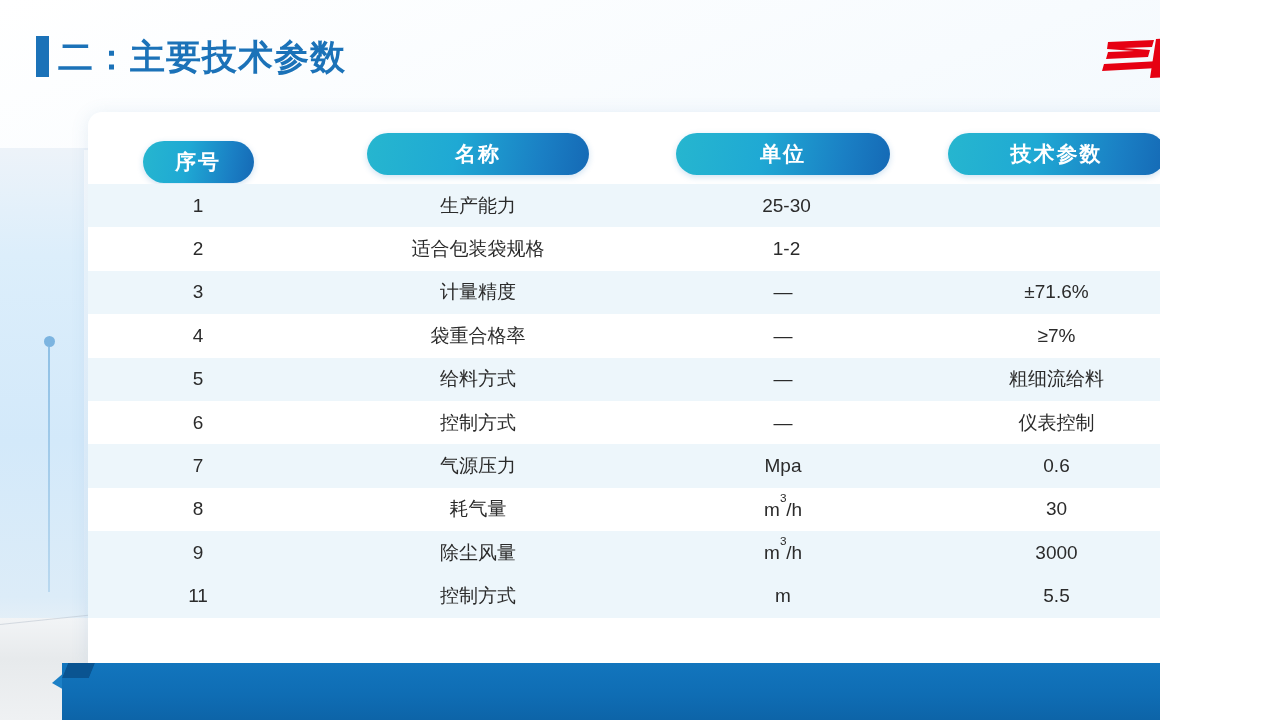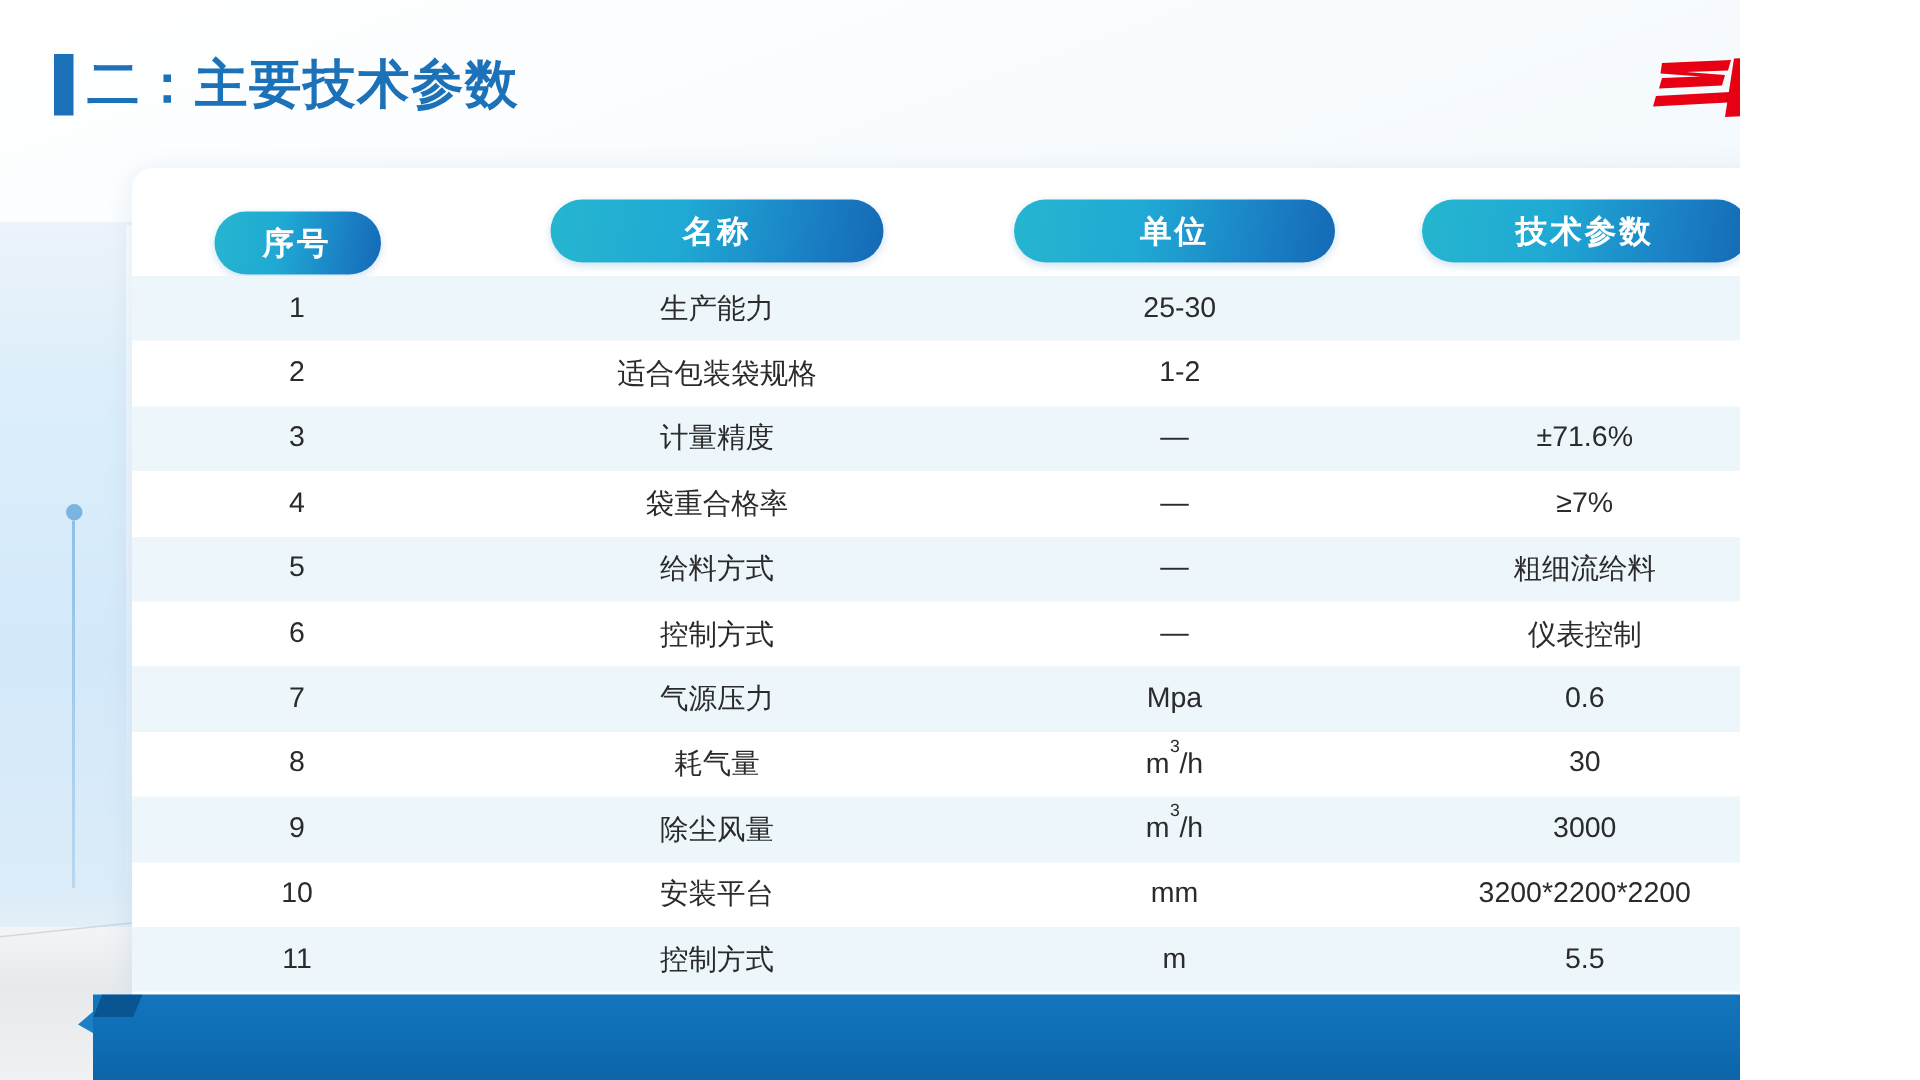--- a/index.html
+++ b/index.html
@@ -453,26 +453,20 @@
           <div class="cell c3">30</div>
         </div>
         <div class="row tinted">
           <div class="cell c0">9</div>
           <div class="cell c1">除尘风量</div>
           <div class="cell c2">
             <span class="unit-cubic">m<sup>3</sup>/h</span>
           </div>
           <div class="cell c3">3000</div>
         </div>
-        <div class="row">
-          <div class="cell c0">10</div>
-          <div class="cell c1">安装平台</div>
-          <div class="cell c2">mm</div>
-          <div class="cell c3">3200*2200*2200</div>
-        </div>
         <div class="row tinted">
           <div class="cell c0">11</div>
           <div class="cell c1">控制方式</div>
           <div class="cell c2">m</div>
           <div class="cell c3">5.5</div>
         </div>
       </div>
 
   </div>
 

